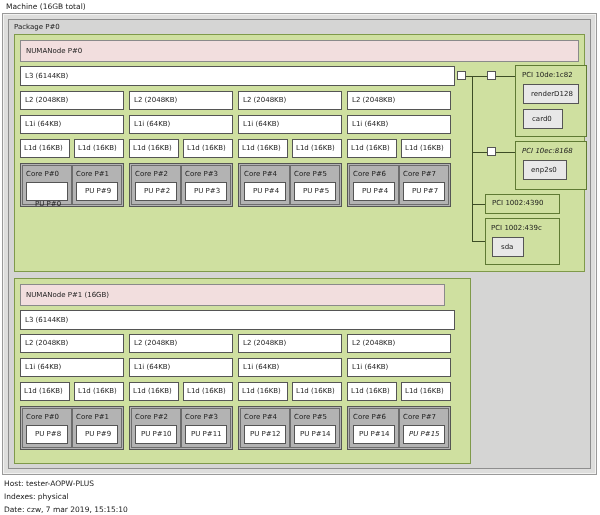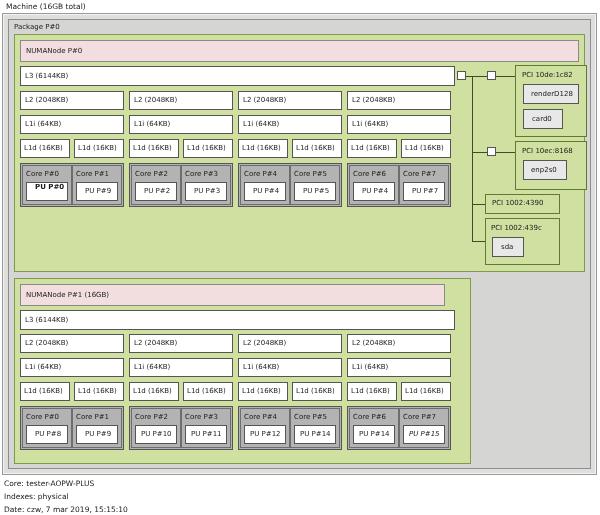--- a/index.html
+++ b/index.html
@@ -157,21 +157,21 @@
   <div class="lbl" style="left:405px;top:145px;">L1d (16KB)</div>
 
   <div class="coregrp" style="left:20px;top:163px;width:104px;height:44px;"></div>
   <div class="coregrp" style="left:129px;top:163px;width:104px;height:44px;"></div>
   <div class="coregrp" style="left:238px;top:163px;width:104px;height:44px;"></div>
   <div class="coregrp" style="left:347px;top:163px;width:104px;height:44px;"></div>
 
   <div class="core" style="left:22px;top:165px;width:50px;height:40px;"></div>
   <div class="lbl" style="left:26px;top:171px;">Core P#0</div>
   <div class="wbox" style="left:26px;top:182px;width:42px;height:19px;"></div>
-  <div class="lbl" style="left:35px;top:184px;font-weight:bold;">PU P#0</div>
+  <div class="lbl" style="left:35px;top:201px;">PU P#0</div>
 
   <div class="core" style="left:72px;top:165px;width:50px;height:40px;"></div>
   <div class="lbl" style="left:76px;top:171px;">Core P#1</div>
   <div class="wbox" style="left:76px;top:182px;width:42px;height:19px;"></div>
   <div class="lbl" style="left:85px;top:188px;">PU P#9</div>
 
   <div class="core" style="left:131px;top:165px;width:50px;height:40px;"></div>
   <div class="lbl" style="left:135px;top:171px;">Core P#2</div>
   <div class="wbox" style="left:135px;top:182px;width:42px;height:19px;"></div>
   <div class="lbl" style="left:144px;top:188px;">PU P#2</div>
@@ -213,21 +213,21 @@
   <div class="lbl" style="left:522px;top:72px;">PCI 10de:1c82</div>
   <div class="osdev" style="left:523px;top:84px;width:56px;height:20px;"></div>
   <div class="lbl" style="left:531px;top:91px;">renderD128</div>
   <div class="osdev" style="left:523px;top:109px;width:40px;height:20px;"></div>
   <div class="lbl" style="left:532px;top:116px;">card0</div>
 
   <div class="line-h" style="left:472px;top:152px;width:15px;"></div>
   <div class="bridge" style="left:487px;top:147px;"></div>
   <div class="line-h" style="left:496px;top:152px;width:19px;"></div>
   <div class="pcibox" style="left:515px;top:141px;width:72px;height:49px;"></div>
-  <div class="lbl" style="left:522px;top:148px;">PCI 10ec:8168</div>
+  <div class="lbl" style="left:522px;top:148px;font-style:italic;">PCI 10ec:8168</div>
   <div class="osdev" style="left:523px;top:160px;width:44px;height:20px;"></div>
   <div class="lbl" style="left:531px;top:167px;">enp2s0</div>
 
   <div class="line-h" style="left:472px;top:204px;width:13px;"></div>
   <div class="pcibox" style="left:485px;top:194px;width:75px;height:20px;"></div>
   <div class="lbl" style="left:492px;top:200px;">PCI 1002:4390</div>
 
   <div class="line-h" style="left:472px;top:241px;width:13px;"></div>
   <div class="pcibox" style="left:485px;top:218px;width:75px;height:47px;"></div>
   <div class="lbl" style="left:491px;top:225px;">PCI 1002:439c</div>
@@ -315,17 +315,17 @@
   <div class="core" style="left:349px;top:408px;width:50px;height:40px;"></div>
   <div class="lbl" style="left:353px;top:414px;">Core P#6</div>
   <div class="wbox" style="left:353px;top:425px;width:42px;height:19px;"></div>
   <div class="lbl" style="left:359px;top:431px;">PU P#14</div>
 
   <div class="core" style="left:399px;top:408px;width:50px;height:40px;"></div>
   <div class="lbl" style="left:403px;top:414px;">Core P#7</div>
   <div class="wbox" style="left:403px;top:425px;width:42px;height:19px;"></div>
   <div class="lbl" style="left:409px;top:431px;font-style:italic;">PU P#15</div>
 
-  <div class="foot" id="foot-host">Core: tester-AOPW-PLUS</div>
+  <div class="foot" id="foot-host">Host: tester-AOPW-PLUS</div>
   <div class="foot" id="foot-index">Indexes: physical</div>
   <div class="foot" id="foot-date">Date: czw, 7 mar 2019, 15:15:10</div>
 
 </div>
 
 </body></html>

